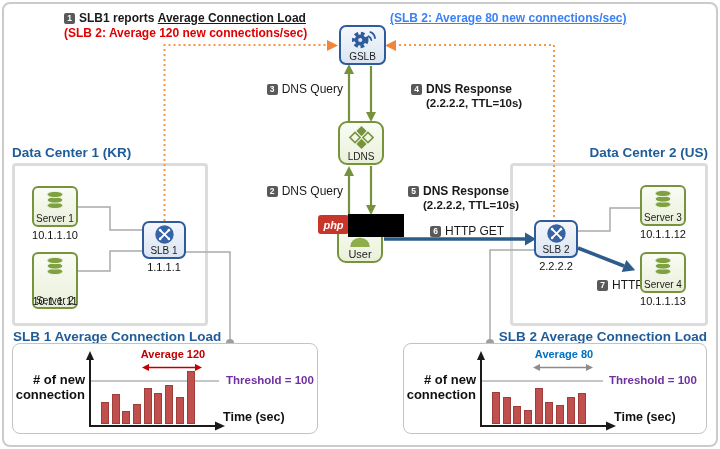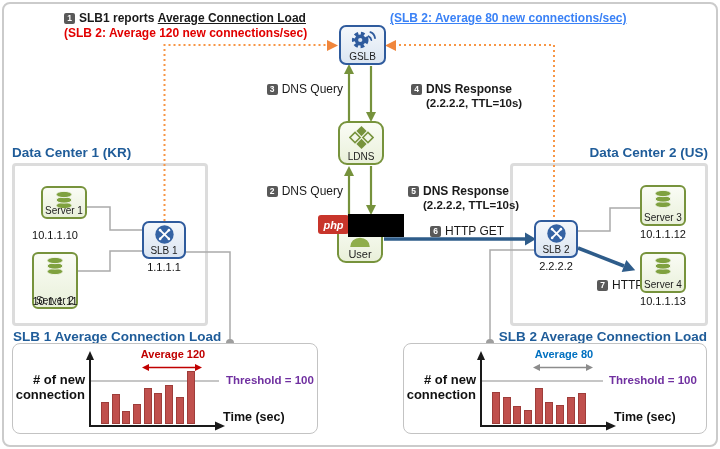--- a/index.html
+++ b/index.html
@@ -174,21 +174,21 @@
     <line x1="16.5" y1="7.5" x2="7.5" y2="16.5" stroke="#fff" stroke-width="2.2"></line>
     <circle cx="7" cy="7" r="1.5" fill="#fff"></circle>
       <circle cx="17" cy="7" r="1.5" fill="#fff"></circle>
     <circle cx="7" cy="17" r="1.5" fill="#fff"></circle>
       <circle cx="17" cy="17" r="1.5" fill="#fff"></circle>
   </svg>
   <div class="nlabel">SLB 2</div>
 </div>
 <div class="abs ip" style="left:528px;top:260px;width:56px;">2.2.2.2</div>
 
-<div class="abs node node-green" style="left:41px;top:186px;width:46px;height:33px;border-radius:6px;">
+<div class="abs node node-green" style="left:32px;top:186px;width:46px;height:41px;border-radius:6px;">
   <svg viewBox="0 0 26 24" width="24" height="22" style="margin-top:1px;">
     <g fill="#7FA13F" stroke="#f4f7ec" stroke-width="1">
       <ellipse cx="13" cy="18" rx="8.5" ry="3.4"></ellipse>
         <ellipse cx="13" cy="12" rx="8.5" ry="3.4"></ellipse>
         <ellipse cx="13" cy="6" rx="8.5" ry="3.4"></ellipse>
     </g>
   </svg>
   <div class="nlabel">Server 1</div>
 </div>
 <div class="abs ip" style="left:22px;top:229px;width:66px;">10.1.1.10</div>

